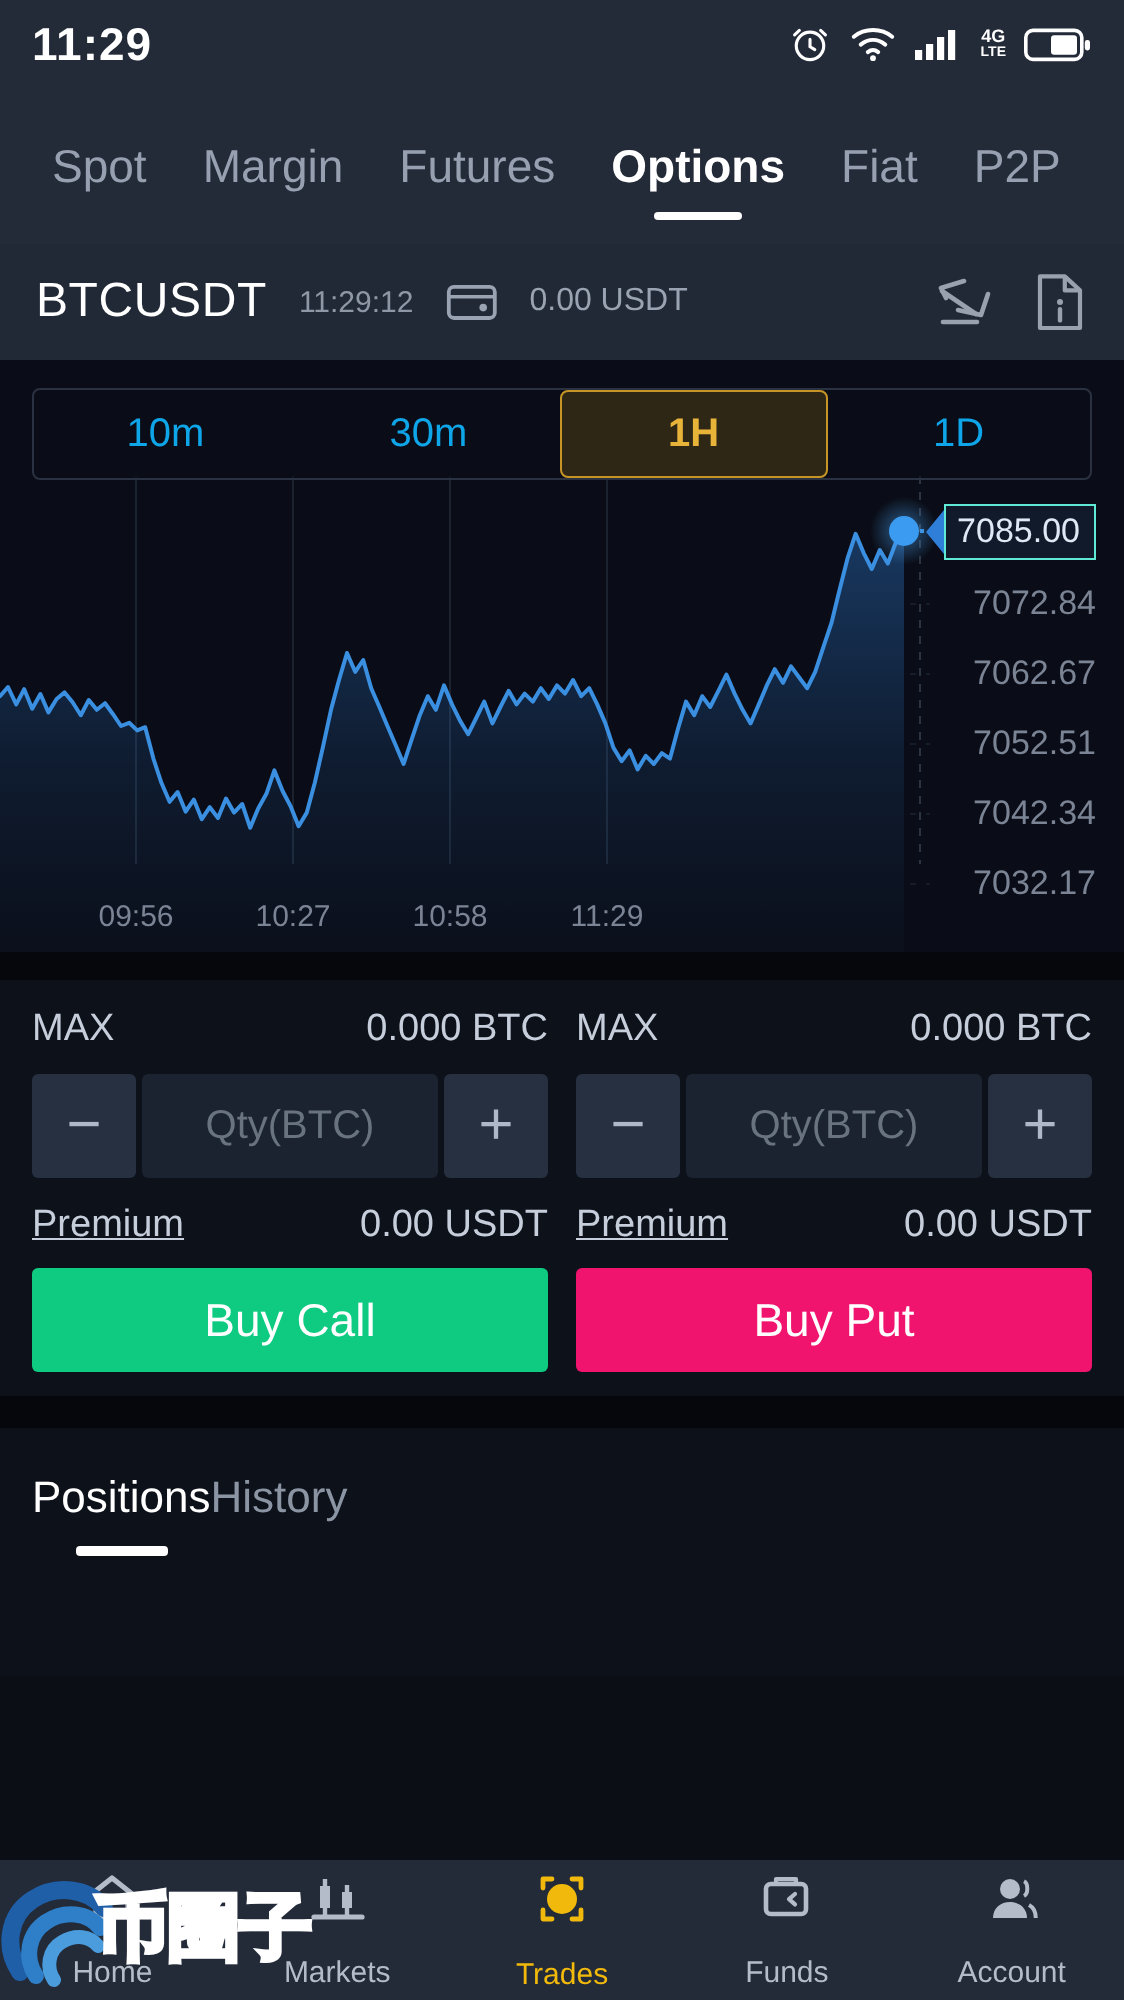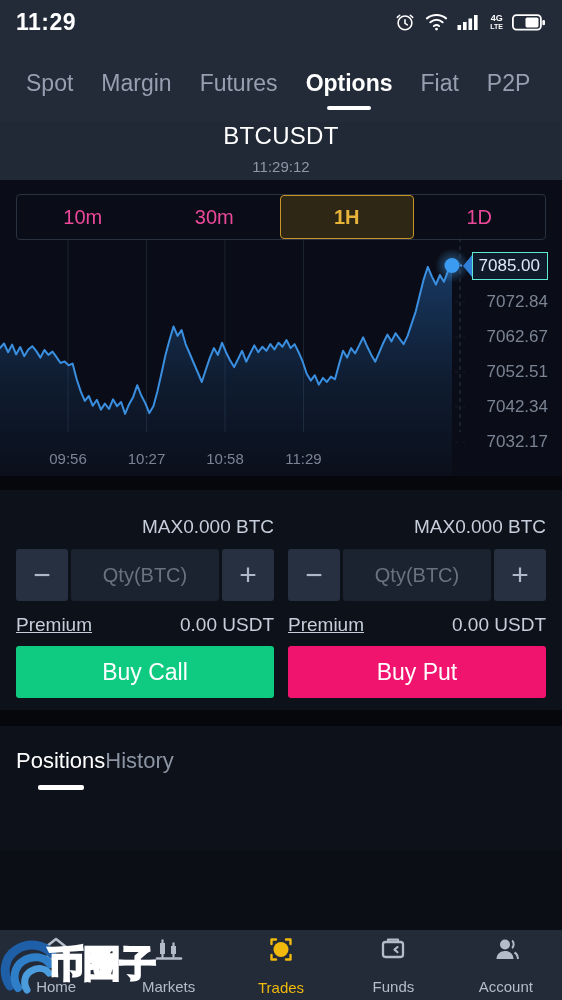--- a/index.html
+++ b/index.html
@@ -38,41 +38,41 @@
   .topnav-item.active { color:#ffffff; font-weight:bold; }
   .topnav-item.active::after {
     content:""; position:absolute; bottom:12px; left:50%;
     transform:translateX(-50%);
     width:44px; height:4px; background:#ffffff; border-radius:2px;
   }
 
   
   .symbolbar {
     height:58px; background:#222936;
-    display:flex; align-items:center; padding:0 18px; gap:8px;flex-direction:column;
+    display:flex; align-items:center; padding:0 18px; gap:16px;
   }
   .sym-name { color:#ffffff; font-size:24px; letter-spacing:.3px; }
   .sym-time { color:#8e97a6; font-size:15px; }
   .sym-bal { color:#9aa3b2; font-size:16px; }
   .sym-spacer { flex:1; }
   .sym-icon { opacity:.85; }
 
   
   .chartwrap {
     position:relative; height:296px; background:#0a0d17;
     padding-top:14px;
   }
   .tfbar {
     margin:0 16px; height:46px; border:1px solid #2a3140; border-radius:4px;
     display:flex; align-items:stretch; position:relative; z-index:4;
     background:rgba(10,13,23,.6);
   }
   .tf {
     flex:1; display:flex; align-items:center; justify-content:center;
-    color:#ec4899; font-size:20px;
+    color:#0ea5e9; font-size:20px;
   }
   .tf.active {
     color:#e8b339; background:#2f2715;
     border:1px solid #c69526; border-radius:4px; font-weight:bold;
   }
   .plot { position:absolute; left:0; right:0; top:0; height:296px; }
   .xlabels {
     position:absolute; left:0; right:0; bottom:6px; height:20px;
     color:#7b8494; font-size:15px;
   }
@@ -93,21 +93,21 @@
   .pricebadge .arrow {
     width:0;height:0;border-top:11px solid transparent;border-bottom:11px solid transparent;
     border-right:9px solid #2f7fd8;
   }
   .divider-dark { height:14px; background:#05070c; }
 
   
   .orders { background:#0d1119; padding:14px 16px 12px; }
   .orow { display:flex; gap:14px; }
   .ocol { flex:1; }
-  .maxline { display:flex; justify-content:flex-end; align-items:center; margin-bottom:11px;margin-top:12px; }
+  .maxline { display:flex; justify-content:space-between; align-items:center; margin-bottom:11px; }
   .maxlabel { color:#c6cedb; font-size:19px; }
   .maxval { color:#c6cedb; font-size:19px; }
   .stepper { display:flex; height:52px; gap:3px; }
   .stepbtn {
     width:52px; background:#263040; display:flex; align-items:center; justify-content:center;
     border-radius:3px; color:#aeb8c8; font-size:30px; line-height:1;
   }
   .qty {
     flex:1; background:#1b2330; border-radius:3px;
     display:flex; align-items:center; justify-content:center;

